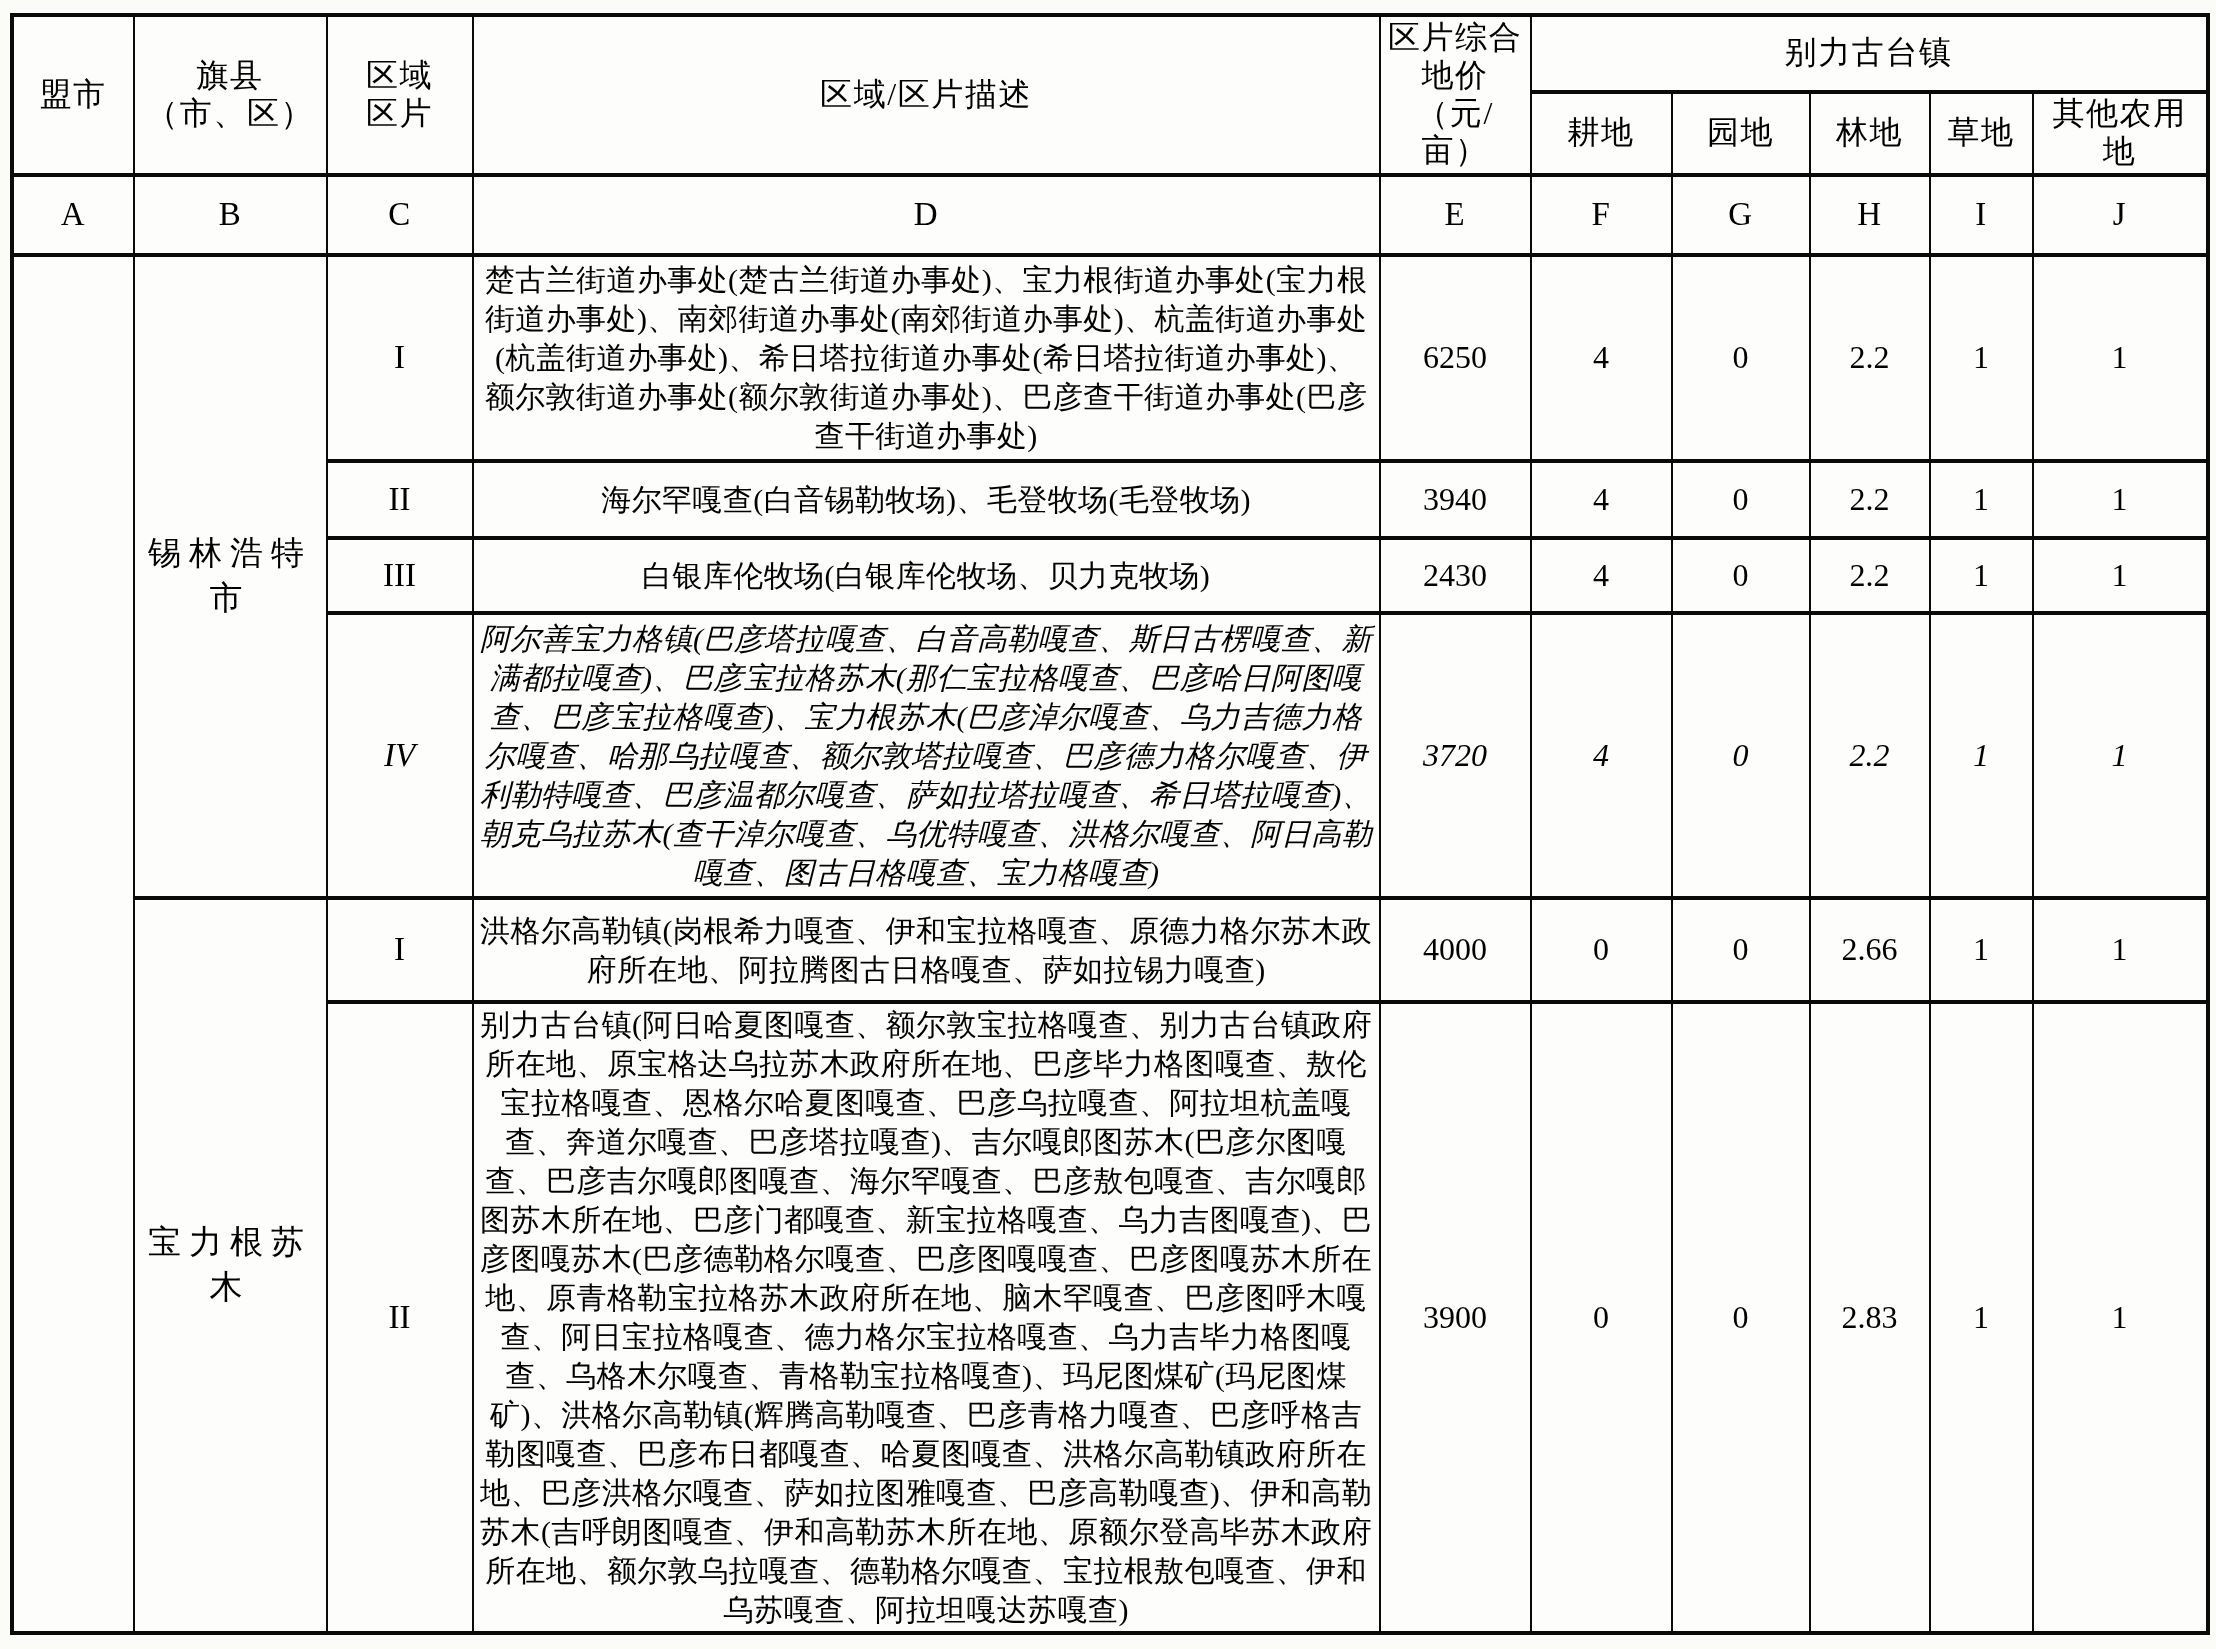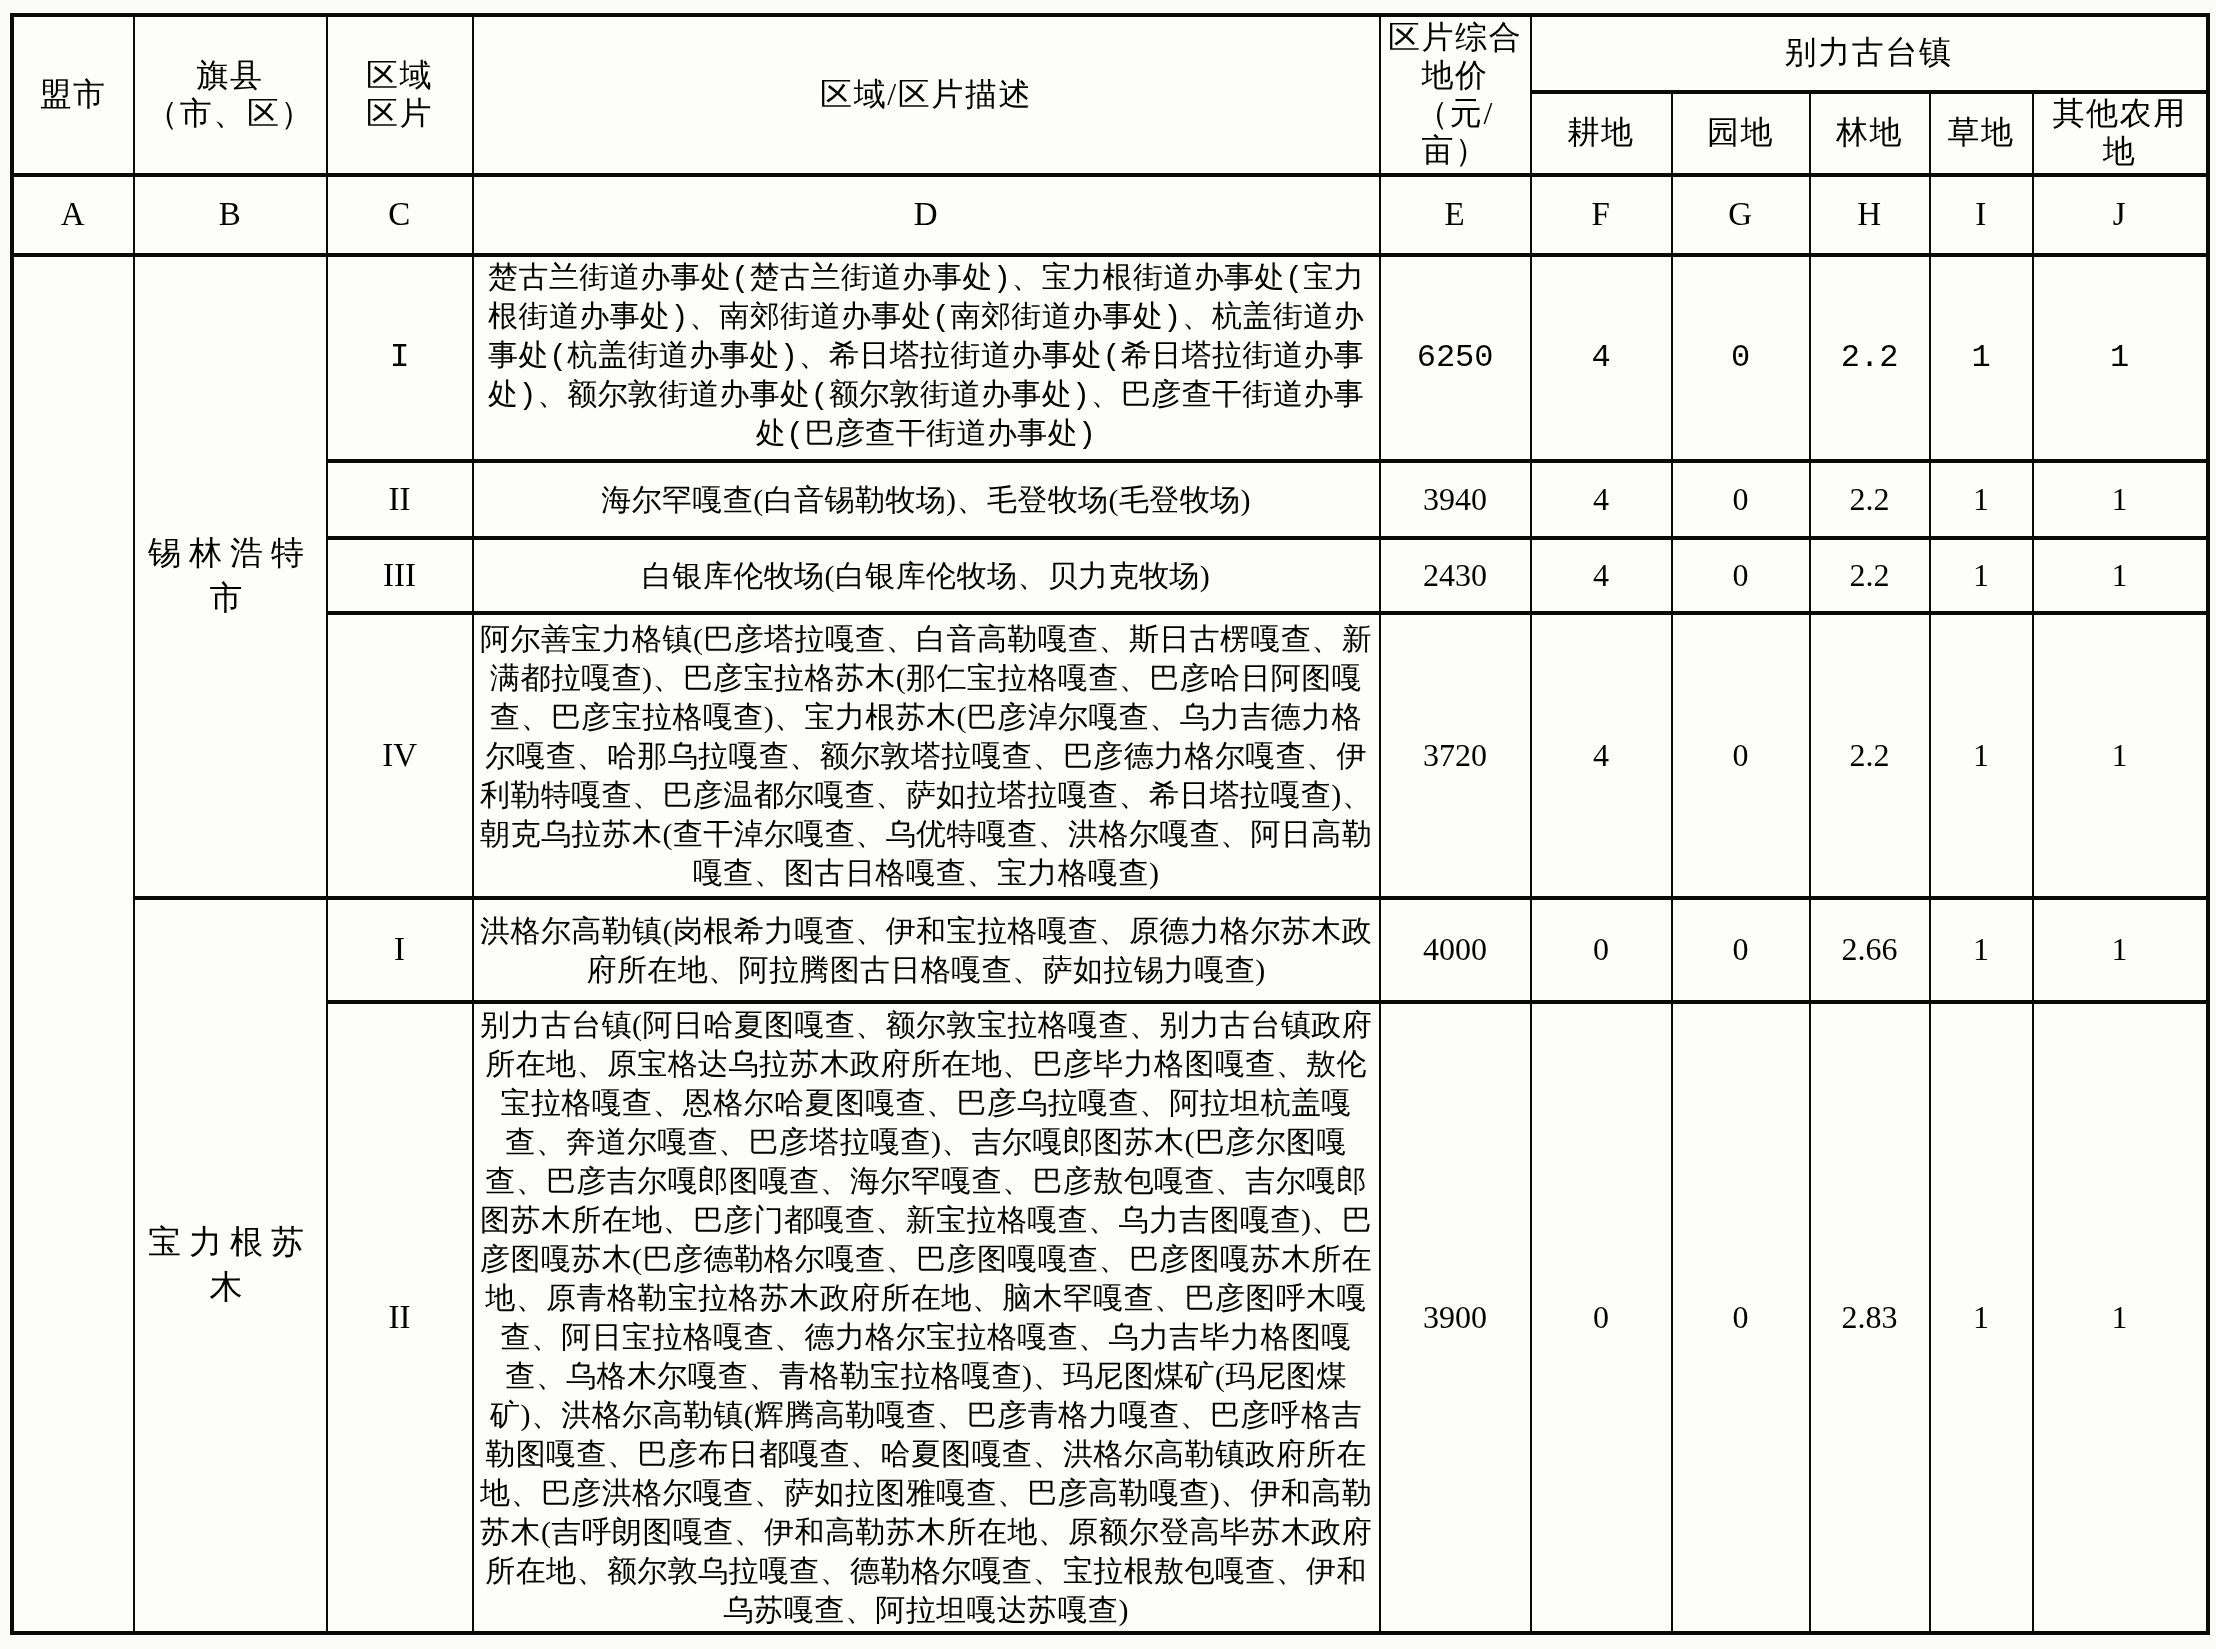--- a/index.html
+++ b/index.html
@@ -30,24 +30,24 @@
     vertical-align:middle;
     text-align:center;
     font-weight:normal;
     overflow:hidden;
   }
   table.land{border:4.8px solid #0a0a0a;}
   
   tr.rh1 >*{height:70px;}
   tr.rh2 >*{height:70px;}
   tr.rlet>*{height:73px;}
-  tr.r1  >*{height:199px;font-family:Liberation Mono, monospace;}
+  tr.r1  >*{height:199px;}
   tr.r2  >*{height:70px;}
   tr.r3  >*{height:68px;margin-left:44px;}
-  tr.r4  >*{height:277px;}
+  tr.r4  >*{height:277px;font-style:italic;}
   tr.r5  >*{height:97px;}
   tr.r6  >*{height:621px;}
   .hdr{
     font-size:32px;
     white-space:pre-line;
     line-height:1.18;
     letter-spacing:1.6px;
   }
   .letter{
     font-size:33px;

